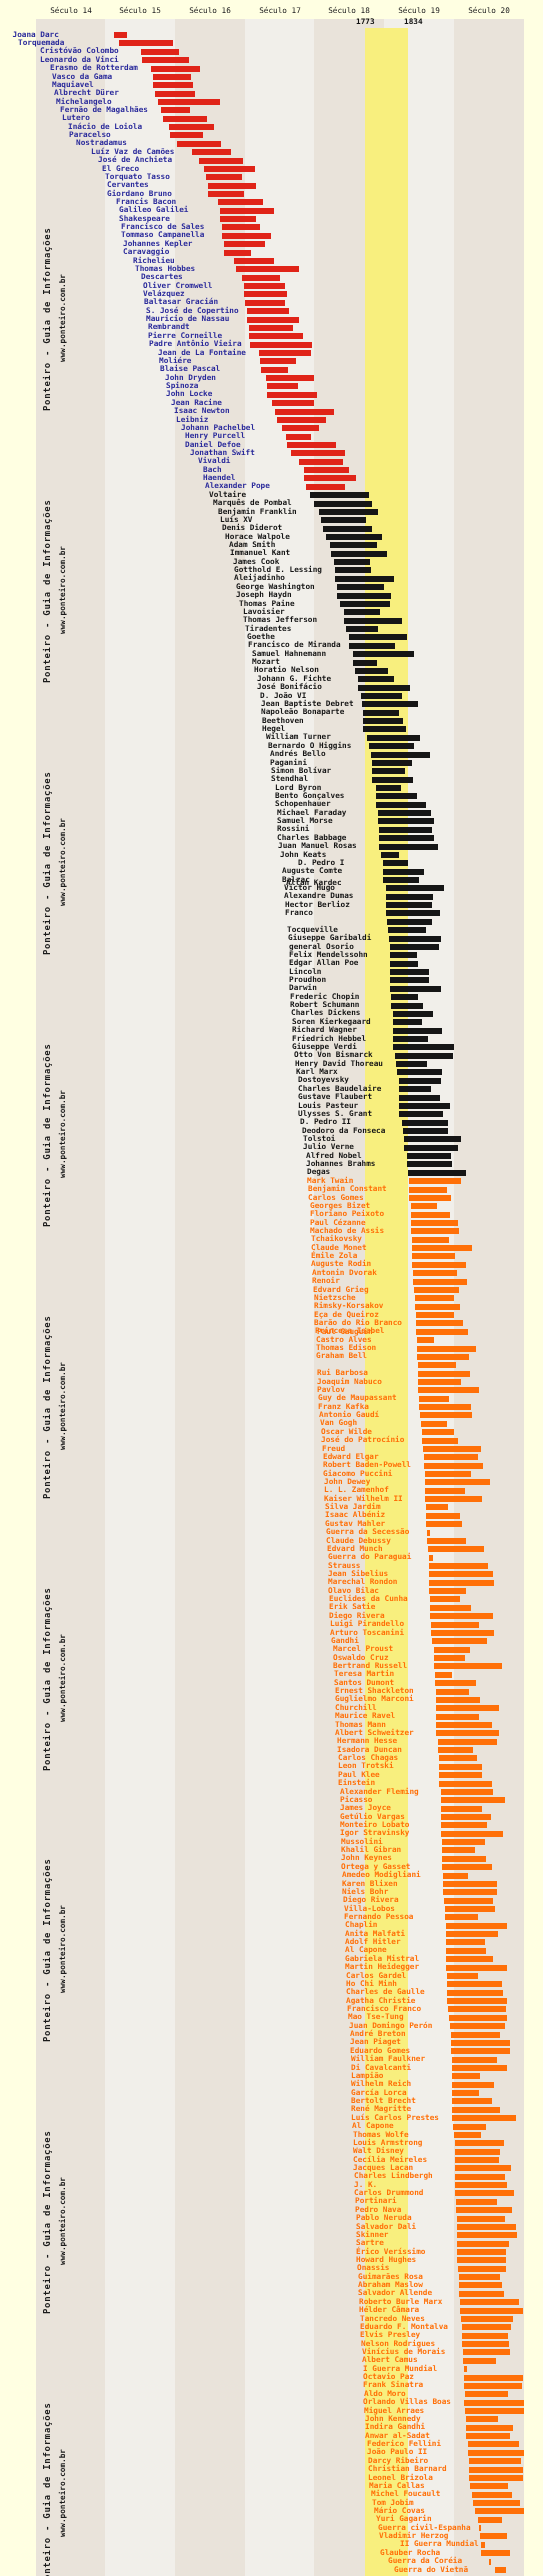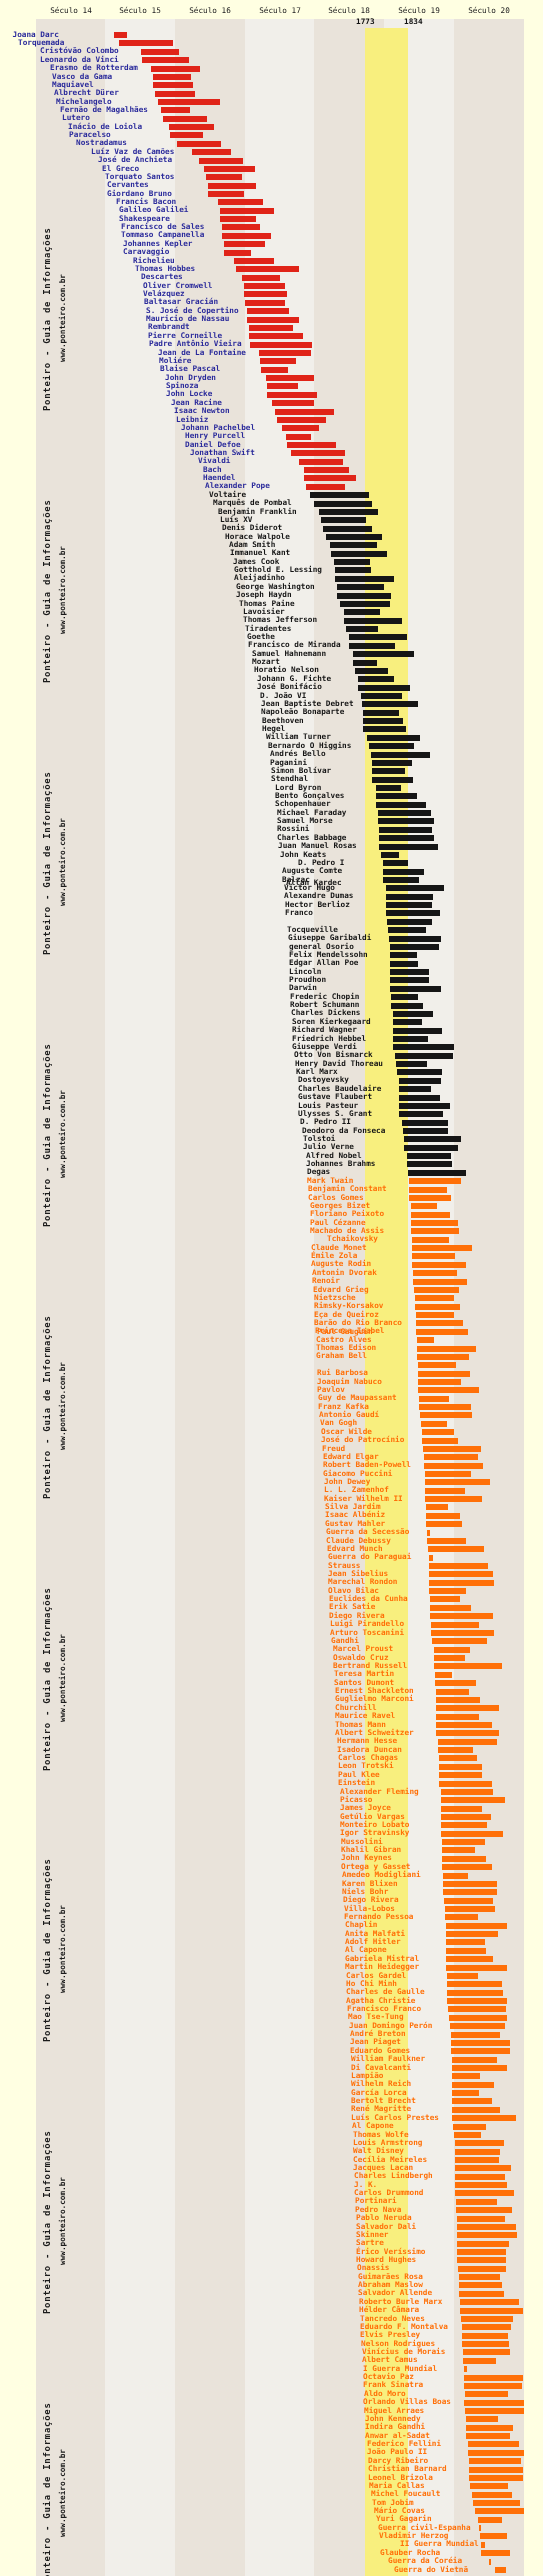--- a/index.html
+++ b/index.html
@@ -94,21 +94,21 @@
     <div class="row-name r" style="left: 69px; top: 131px;">Paracelso</div>
     <div class="bar r" style="left: 170px; top: 132px; width: 33px;"></div>
     <div class="row-name r" style="left: 76px; top: 139px;">Nostradamus</div>
     <div class="bar r" style="left: 177px; top: 141px; width: 44px;"></div>
     <div class="row-name r" style="left: 91px; top: 148px;">Luíz Vaz de Camões</div>
     <div class="bar r" style="left: 192px; top: 149px; width: 39px;"></div>
     <div class="row-name r" style="left: 98px; top: 156px;">José de Anchieta</div>
     <div class="bar r" style="left: 199px; top: 158px; width: 44px;"></div>
     <div class="row-name r" style="left: 102px; top: 165px;">El Greco</div>
     <div class="bar r" style="left: 204px; top: 166px; width: 51px;"></div>
-    <div class="row-name r" style="left: 105px; top: 173px;">Torquato Santos</div>
+    <div class="row-name r" style="left: 105px; top: 173px;">Torquato Tasso</div>
     <div class="bar r" style="left: 206px; top: 174px; width: 36px;"></div>
     <div class="row-name r" style="left: 107px; top: 181px;">Cervantes</div>
     <div class="bar r" style="left: 208px; top: 183px; width: 48px;"></div>
     <div class="row-name r" style="left: 107px; top: 190px;">Giordano Bruno</div>
     <div class="bar r" style="left: 208px; top: 191px; width: 36px;"></div>
     <div class="row-name r" style="left: 116px; top: 198px;">Francis Bacon</div>
     <div class="bar r" style="left: 218px; top: 199px; width: 45px;"></div>
     <div class="row-name r" style="left: 119px; top: 206px;">Galileo Galilei</div>
     <div class="bar r" style="left: 220px; top: 208px; width: 54px;"></div>
     <div class="row-name r" style="left: 119px; top: 215px;">Shakespeare</div>
@@ -348,21 +348,21 @@
     <div class="row-name o" style="left: 308px; top: 1194px;">Carlos Gomes</div>
     <div class="bar o" style="left: 409px; top: 1195px; width: 42px;"></div>
     <div class="row-name o" style="left: 310px; top: 1202px;">Georges Bizet</div>
     <div class="bar o" style="left: 411px; top: 1203px; width: 26px;"></div>
     <div class="row-name o" style="left: 310px; top: 1210px;">Floriano Peixoto</div>
     <div class="bar o" style="left: 411px; top: 1212px; width: 39px;"></div>
     <div class="row-name o" style="left: 310px; top: 1219px;">Paul Cézanne</div>
     <div class="bar o" style="left: 411px; top: 1220px; width: 47px;"></div>
     <div class="row-name o" style="left: 310px; top: 1227px;">Machado de Assis</div>
     <div class="bar o" style="left: 411px; top: 1228px; width: 48px;"></div>
-    <div class="row-name o" style="left: 311px; top: 1235px; margin-left: 16px;">Tchaikovsky</div>
+    <div class="row-name o" style="left: 311px; top: 1235px;">Tchaikovsky</div>
     <div class="bar o" style="left: 412px; top: 1237px; width: 37px;"></div>
     <div class="row-name o" style="left: 311px; top: 1244px;">Claude Monet</div>
     <div class="bar o" style="left: 412px; top: 1245px; width: 60px;"></div>
     <div class="row-name o" style="left: 311px; top: 1252px;">Émile Zola</div>
     <div class="bar o" style="left: 412px; top: 1253px; width: 43px;"></div>
     <div class="row-name o" style="left: 311px; top: 1260px;">Auguste Rodin</div>
     <div class="bar o" style="left: 412px; top: 1262px; width: 54px;"></div>
     <div class="row-name o" style="left: 312px; top: 1269px;">Antonin Dvorak</div>
     <div class="bar o" style="left: 413px; top: 1270px; width: 44px;"></div>
     <div class="row-name o" style="left: 312px; top: 1277px;">Renoir</div>

